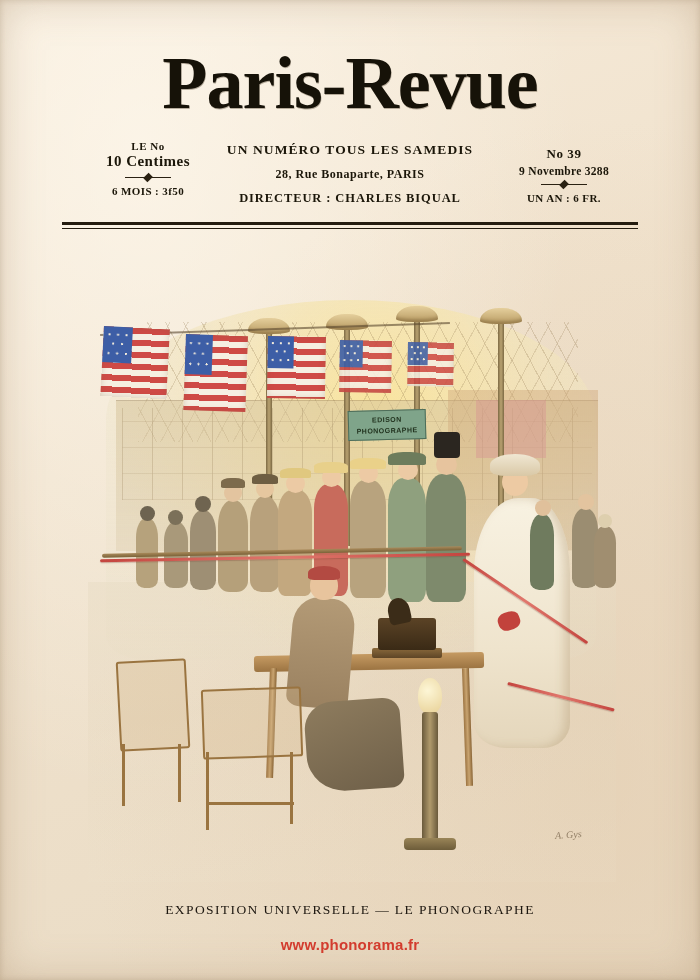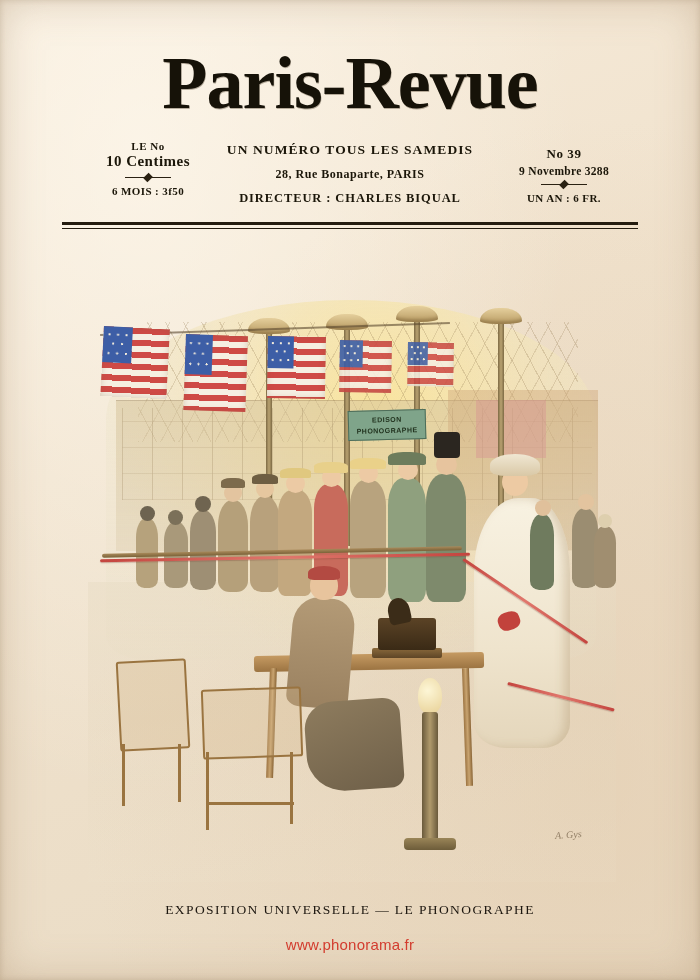--- a/index.html
+++ b/index.html
@@ -517,21 +517,21 @@
     margin-top: 2px;
   }
   .watermark {
     position: absolute;
     left: 0;
     top: 936px;
     width: 700px;
     text-align: center;
     font-family: "Liberation Sans", sans-serif;
     font-size: 15px;
-    font-weight: normal;
+    font-weight: bold;
     color: #d43c2e;
     letter-spacing: 0.2px;
   }
 </style>
 </head>
 <body>
 
 <div class="page">
 
   <div class="masthead">

